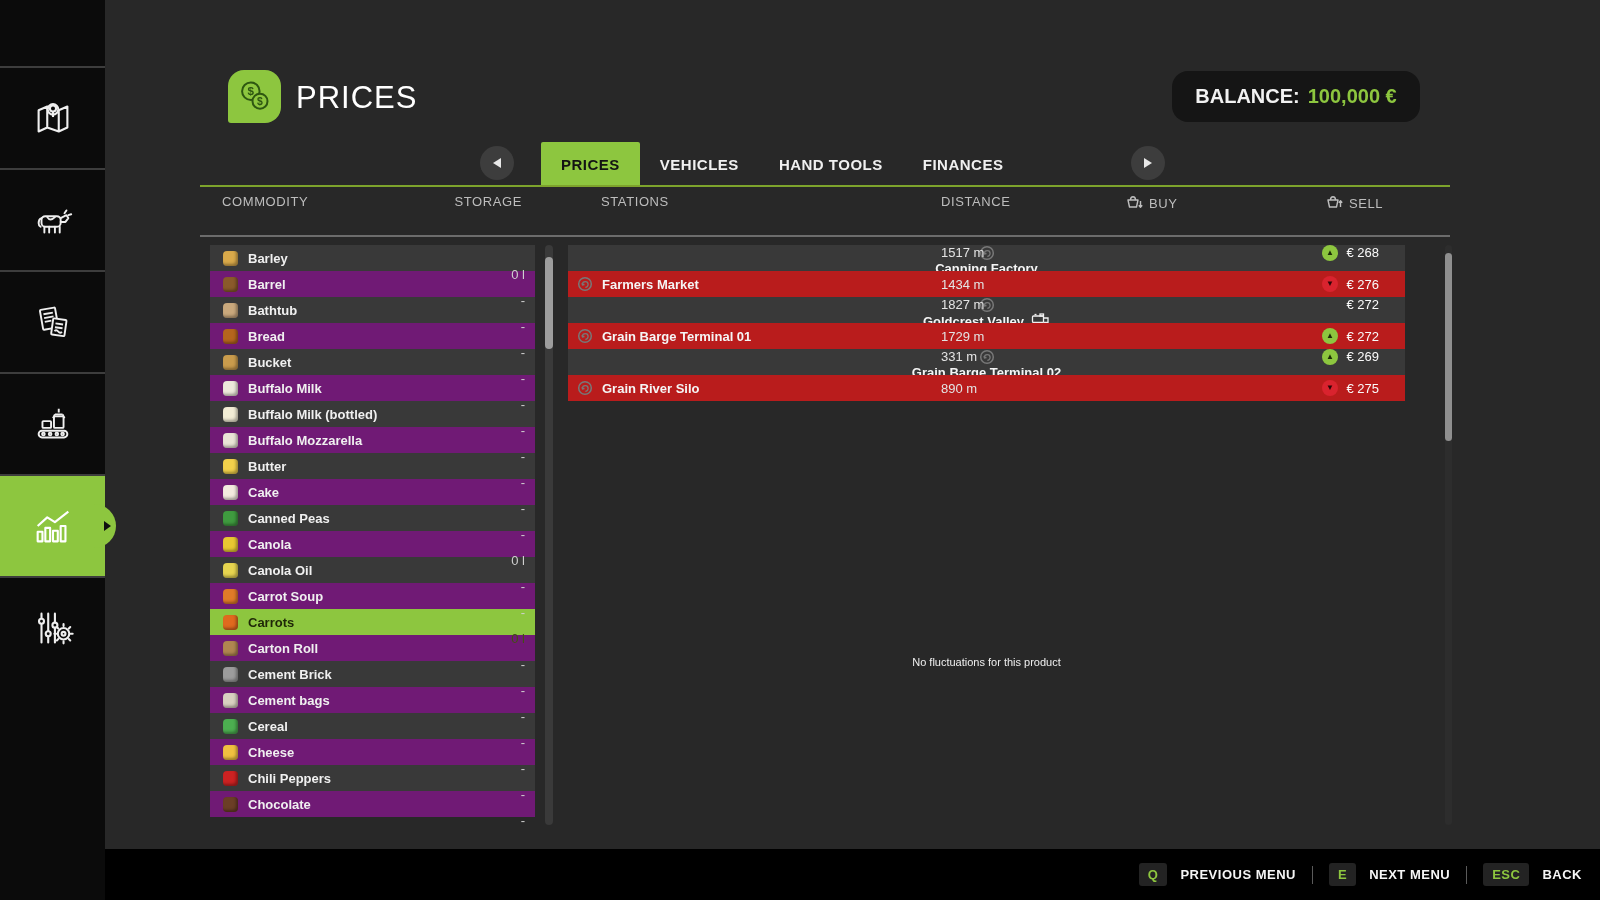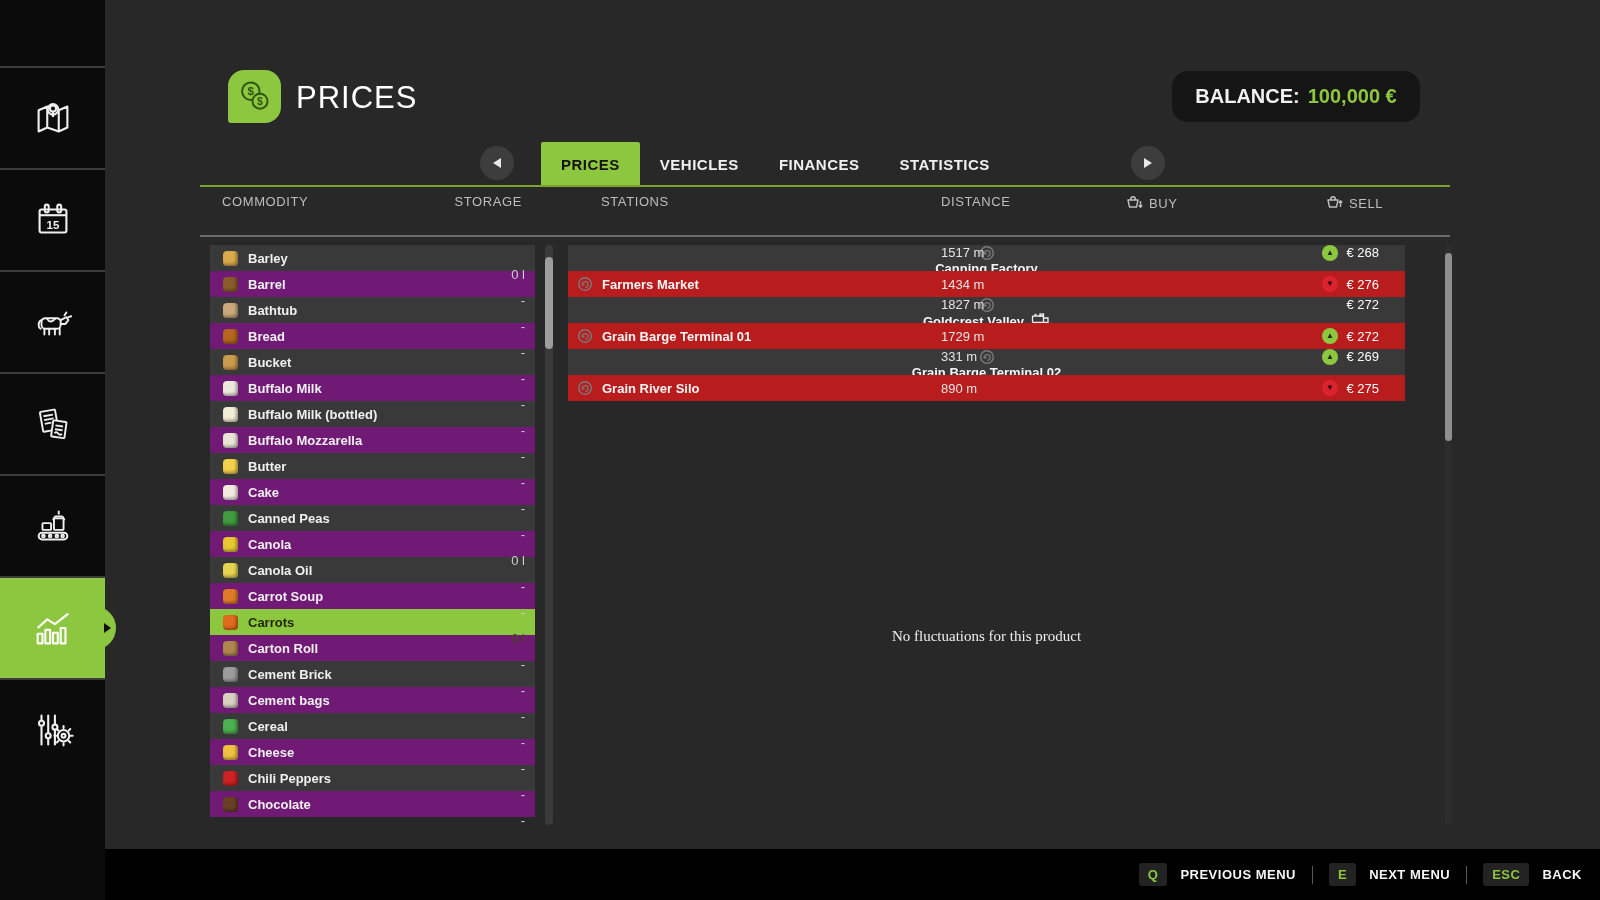--- a/index.html
+++ b/index.html
@@ -56,21 +56,21 @@
   .s-row { height:26px; position:relative; display:flex; align-items:center; }
   .s-row.odd { background:#393939;flex-direction:column; } .s-row.even { background:#b91c1c;text-align:right; }
   .s-hotspot { margin:0 9px 0 9px; flex:none; display:flex; }
   .s-name { font-size:13px; font-weight:bold; color:#f5f5f5; display:flex; align-items:center; gap:7px; }
   .s-dist { position:absolute; left:373px; font-size:13px; color:#e3e3e3; }
   .s-trend { position:absolute; left:754px; width:16px; height:16px; border-radius:50%; display:flex; align-items:center; justify-content:center; font-size:8px; line-height:1; }
   .s-trend.up { background:#8DC63F; color:#1c2b07; }
   .s-trend.down { background:#D9232E; color:#2d0507; }
   .s-price { position:absolute; right:26px; font-size:13px; color:#fafafa; }
 
-  .fluct-msg { position:absolute; left:568px; top:628px; width:837px; text-align:center; font-size:15px; color:#efefef;font-family:Liberation Serif, serif; }
+  .fluct-msg { position:absolute; left:568px; top:656px; width:837px; text-align:center; font-size:11px; color:#efefef; }
 
   
   .footer { position:absolute; left:0; top:849px; width:1600px; height:51px; background:#000; display:flex; align-items:center; justify-content:flex-end; padding-right:18px; gap:13px; }
   .f-key { background:#232323; color:#8DC63F; font-size:13px; font-weight:bold; padding:4px 9px; border-radius:3px; letter-spacing:.5px; }
   .f-lbl { color:#f5f5f5; font-size:13px; font-weight:bold; letter-spacing:.5px; }
   .f-sep { width:1px; height:18px; background:#5a5a5a; margin:0 3px; }
 </style>
 </head>
 <body>
 
@@ -81,31 +81,20 @@
     <span>
       <svg width="46" height="46" viewBox="0 0 48 48" fill="none" stroke="#efefef" stroke-width="2.2" stroke-linejoin="round">
         <path d="M9 16 L18 12 V34 L9 38 Z M18 12 L30 16 V38 L18 34 M30 16 L39 12 V34 L30 38"></path>
         <circle cx="24" cy="15" r="5.5" fill="#0b0b0b"></circle>
         <circle cx="24" cy="14" r="3.2"></circle>
         <path d="M24 17.5 L24 23"></path>
       </svg>
     </span>
   </div>
 
-  <div class="side-cell">
-    <span>
-      <svg width="46" height="46" viewBox="0 0 48 48" fill="none" stroke="#efefef" stroke-width="2.2">
-        <rect x="10" y="13" width="28" height="24" rx="2"></rect>
-        <line x1="10" y1="19" x2="38" y2="19"></line>
-        <rect x="15.5" y="8" width="4" height="8" rx="2"></rect>
-        <rect x="28.5" y="8" width="4" height="8" rx="2"></rect>
-        <text x="24" y="33" font-size="12" font-weight="bold" fill="#efefef" stroke="none" text-anchor="middle" font-family="Liberation Sans, sans-serif">15</text>
-      </svg>
-    </span>
-  </div>
 
   <div class="side-cell">
     <span>
       <svg width="46" height="46" viewBox="0 0 48 48" fill="none" stroke="#efefef" stroke-width="2" stroke-linejoin="round" stroke-linecap="round">
         <path d="M12 22 q-3 1 -3 5 q0 3 2 4"></path>
         <rect x="12" y="20" width="20" height="11" rx="4"></rect>
         <path d="M15 31 v6 M20 31 v6 M26 31 v6 M31 31 v6"></path>
         <path d="M32 22 l6 -3 l2 3 l-3 4 l-5 0"></path>
         <path d="M36 17 l2 -3 M40 19 l3 -1"></path>
         <path d="M18 21 q3 5 8 0"></path>
@@ -187,22 +176,22 @@
   <span class="lbl">BALANCE:</span>
   <span class="val">100,000 €</span>
 </div>
 
 <div class="tab-arrow left">
     <span class="tri-l"></span>
   </div>
 <div class="tabs" id="tabs">
     <div class="tab selected">PRICES</div>
     <div class="tab">VEHICLES</div>
+    <div class="tab">HAND TOOLS</div>
     <div class="tab">FINANCES</div>
-    <div class="tab">STATISTICS</div>
   </div>
 <div class="tab-arrow right">
     <span class="tri-r"></span>
   </div>
 <div class="tab-underline"></div>
 
 <div class="col-head" style="left:222px">COMMODITY</div>
 <div class="col-head" style="left:200px; width:322px; justify-content:flex-end">STORAGE</div>
 <div class="col-head" style="left:601px">STATIONS</div>
 <div class="col-head" style="left:941px">DISTANCE</div>

